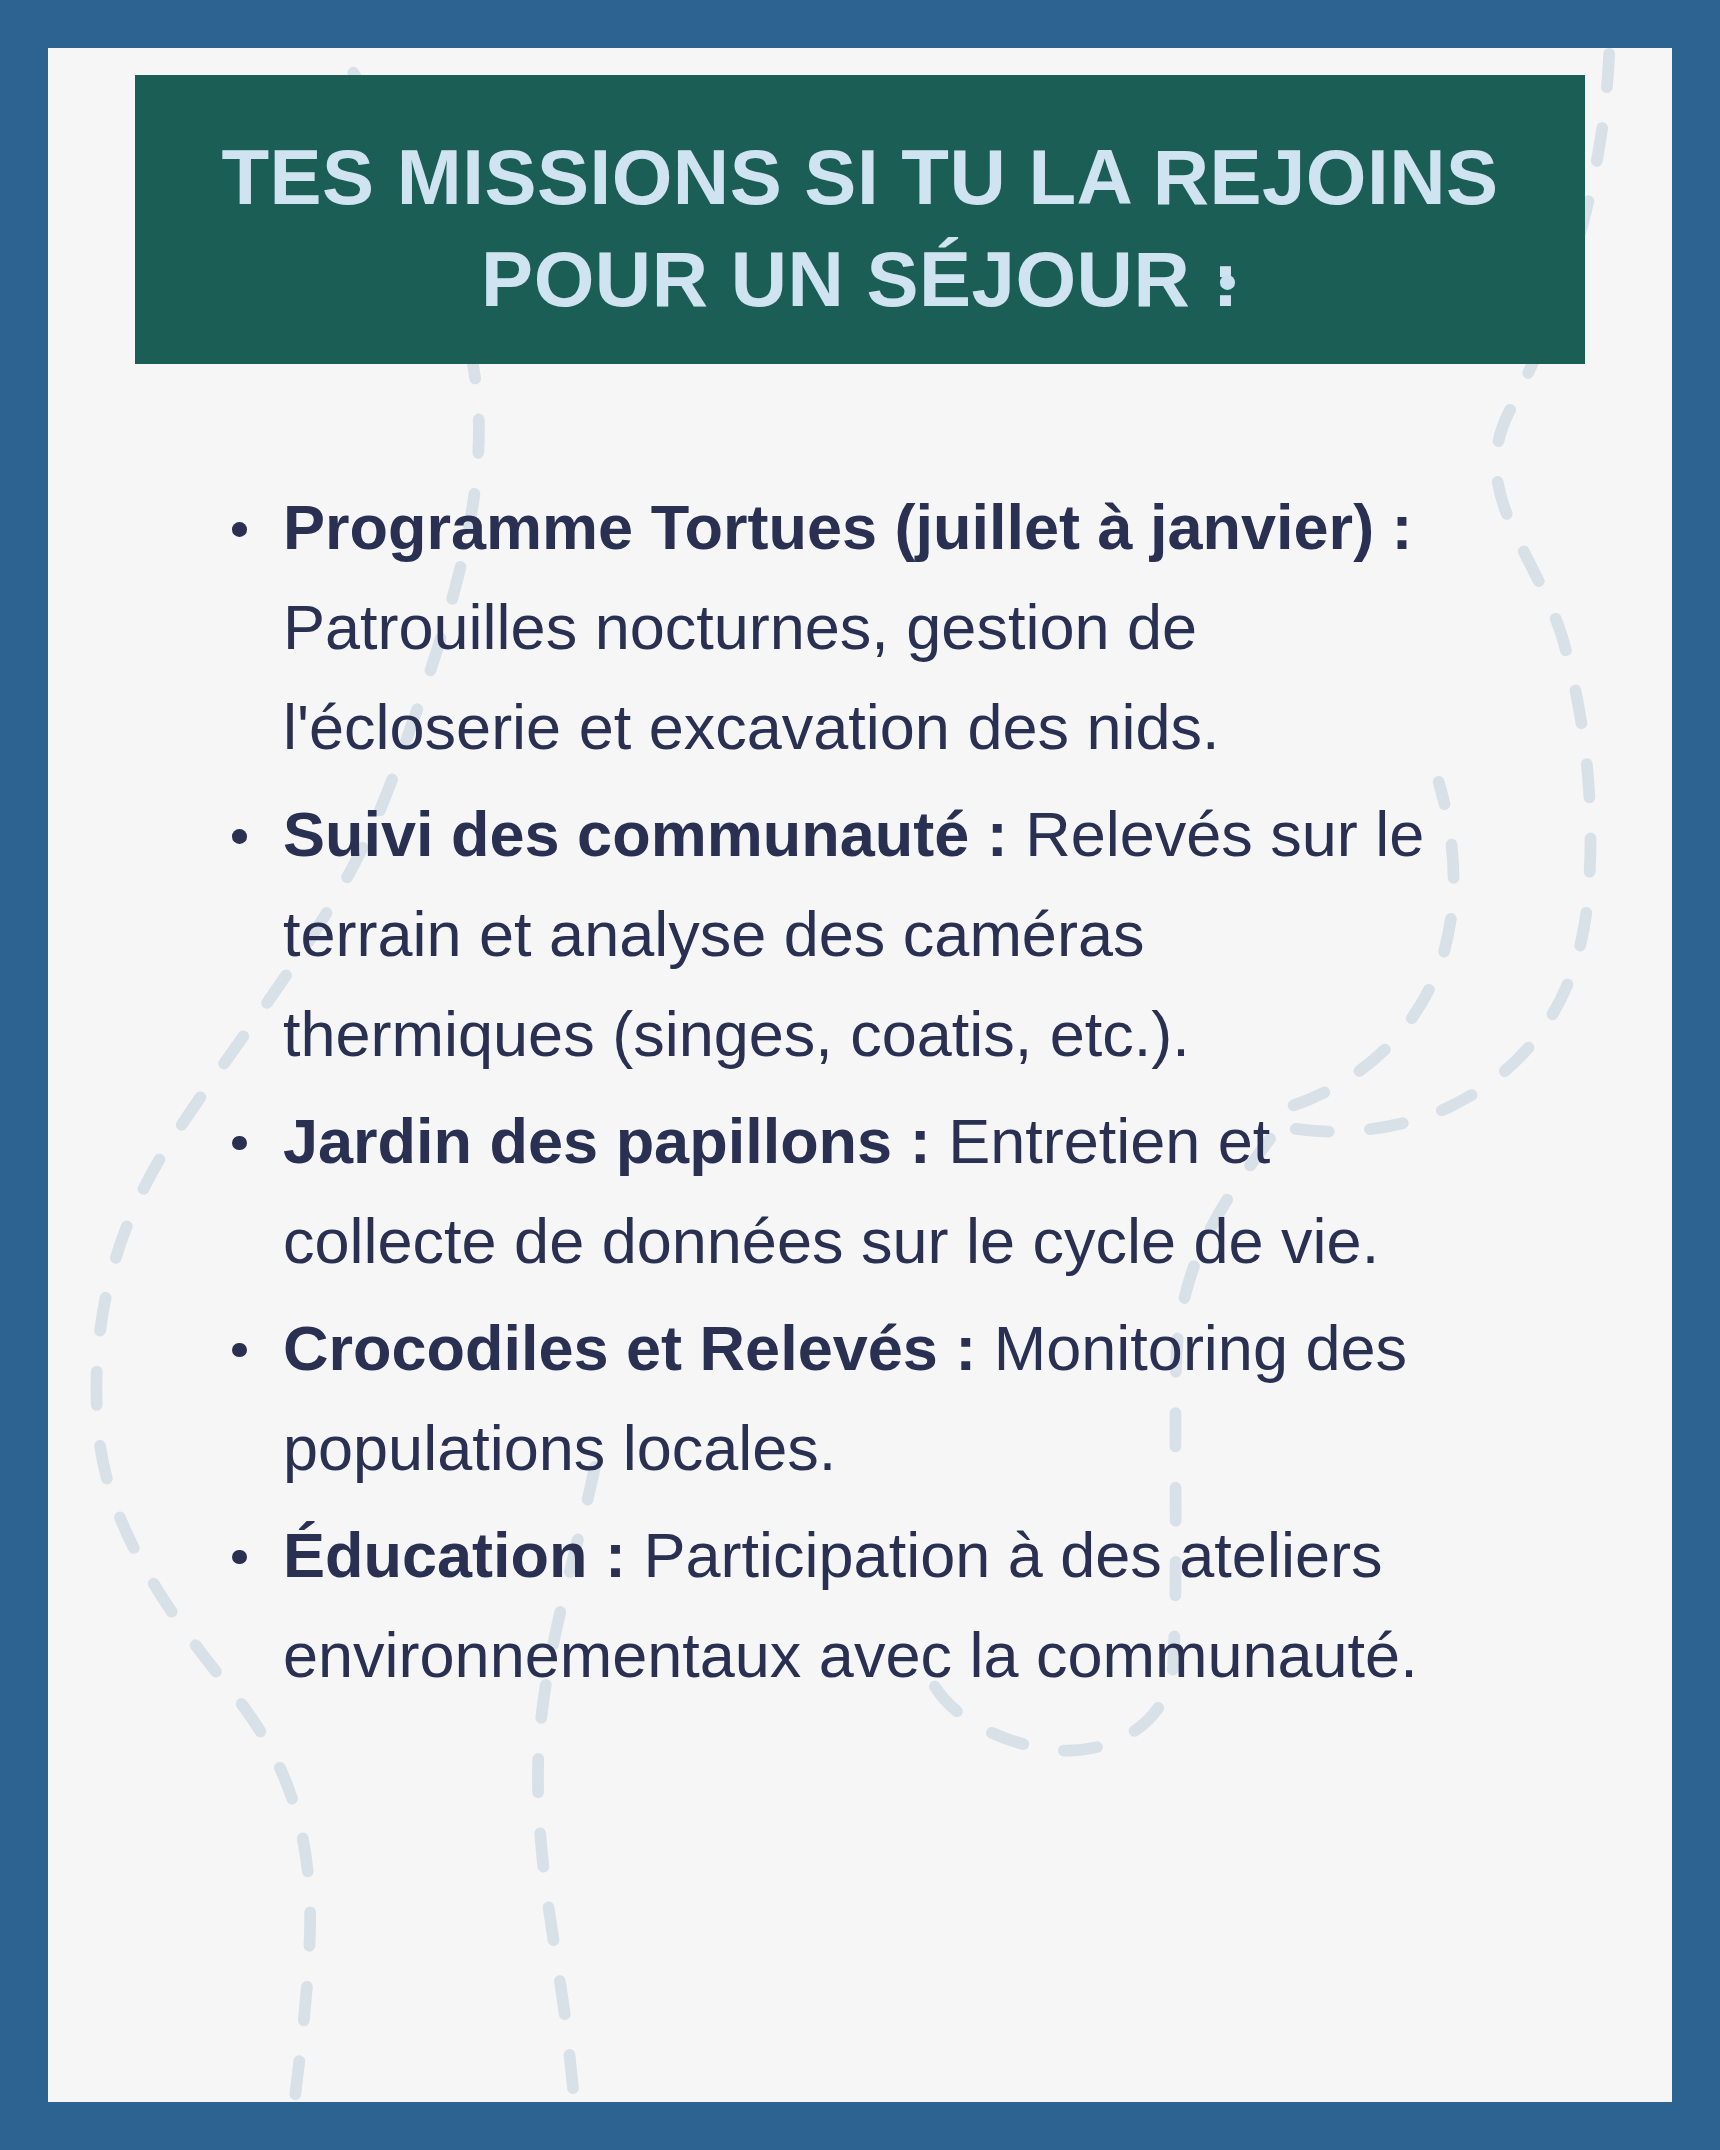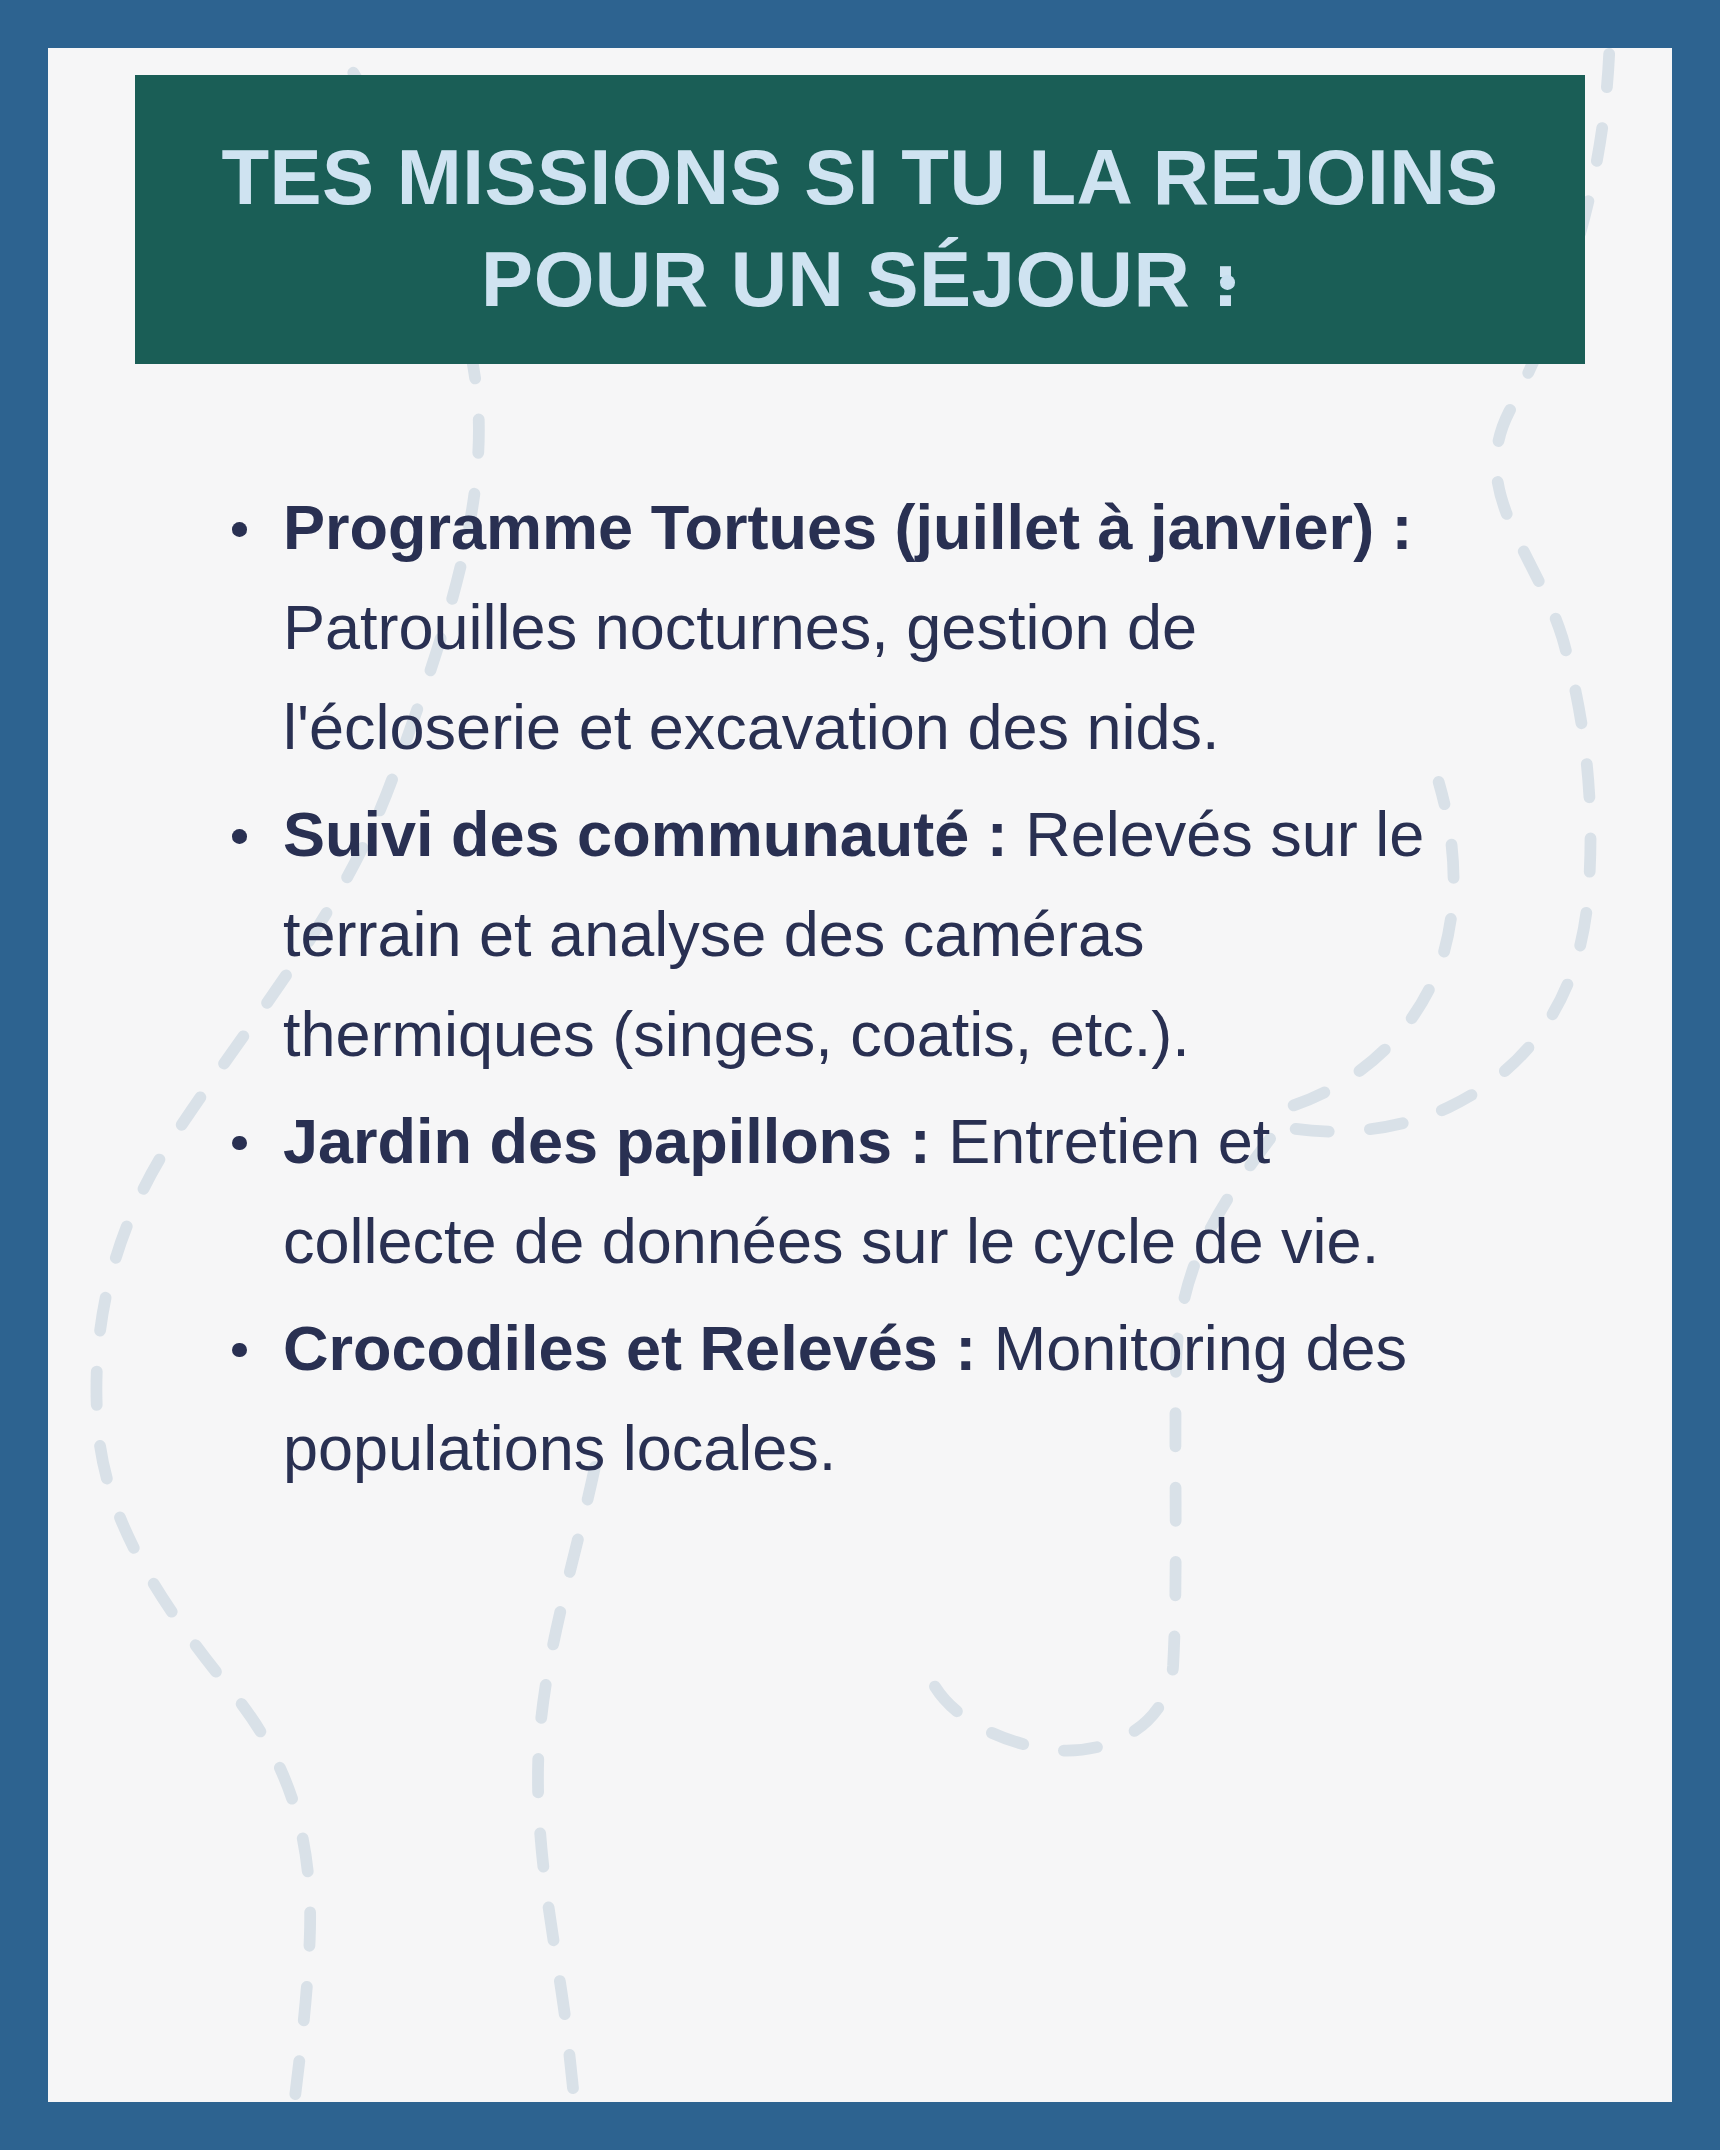--- a/index.html
+++ b/index.html
@@ -101,15 +101,19 @@
       <span>Relevés sur le terrain et analyse des caméras thermiques (singes, coatis, etc.).</span>
     </li>
     <li>
       <span class="lbl">Jardin des papillons :</span>
       <span>Entretien et collecte de données sur le cycle de vie.</span>
     </li>
     <li>
       <span class="lbl">Crocodiles et Relevés :</span>
       <span>Monitoring des populations locales.</span>
     </li>
+    <li>
+      <span class="lbl">Éducation :</span>
+      <span>Participation à des ateliers environnementaux avec la communauté.</span>
+    </li>
   </ul>
 </div>
 
 
 </body></html>

